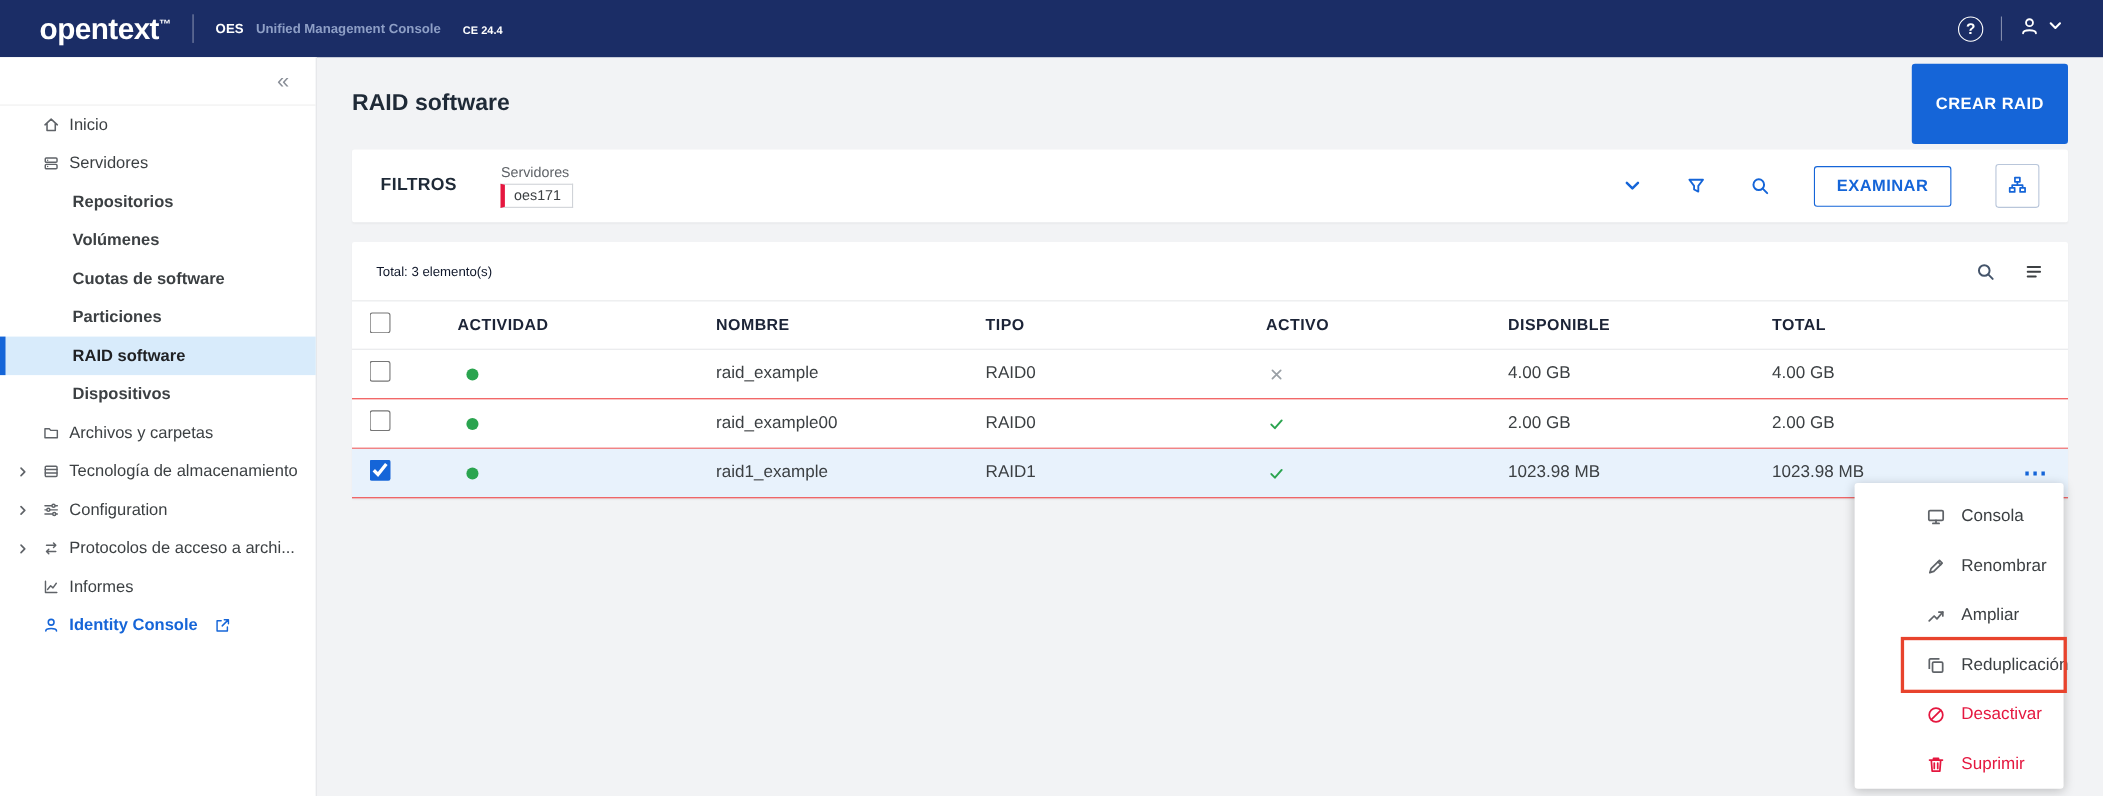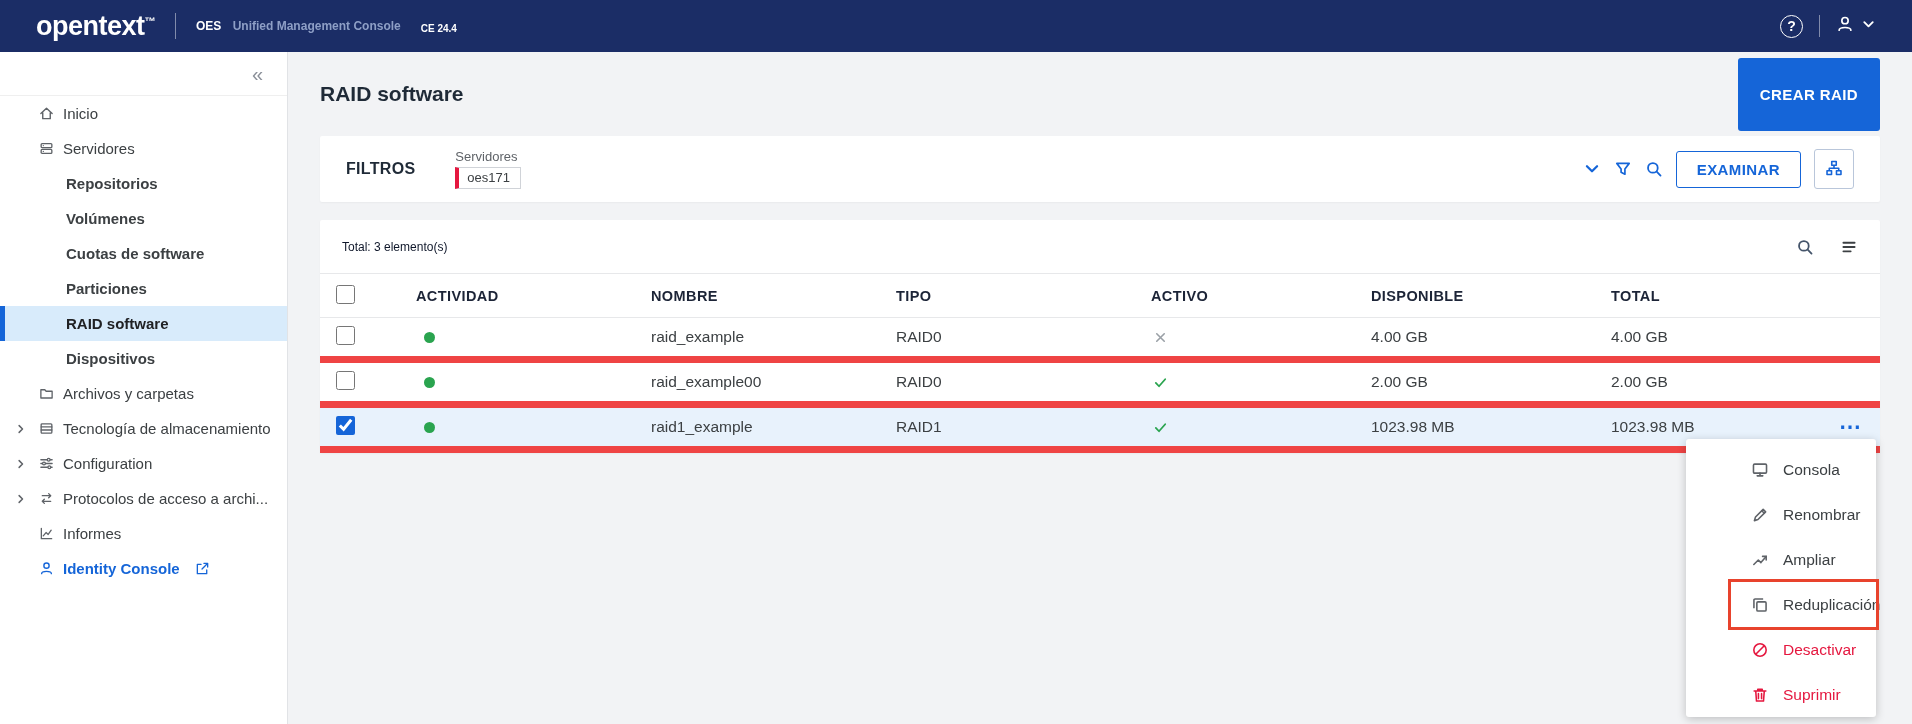--- a/index.html
+++ b/index.html
@@ -47,38 +47,38 @@
                  font-weight:bold; padding:28px 22px; border-radius:3px; letter-spacing:.4px; cursor:pointer; }
 
   
   .filter-bar { background:#fff; height:66px; border-radius:2px; display:flex; align-items:center;
                 padding:0 26px; box-shadow:0 1px 2px rgba(0,0,0,.04); }
   .filters-label { font-size:16px; font-weight:bold; color:#1f2a37; letter-spacing:.3px; }
   .filter-group { margin-left:40px; display:flex; flex-direction:column; gap:3px; }
   .filter-group-label { font-size:13px; color:#5f6368; }
   .chip { display:inline-block; border:1px solid #d0d3d8; border-left:4px solid #e5173f;
           padding:2px 10px 3px 8px; font-size:13px; color:#3c4043; background:#fff; cursor:pointer; width:max-content; }
-  .filter-actions { margin-left:auto; display:flex; align-items:center; gap:13px; color:#1565d8; }
+  .filter-actions { margin-left:auto; display:flex; align-items:center; gap:40px; color:#1565d8; }
   .icon-btn { display:flex; cursor:pointer; color:#1565d8; background:none; border:none; padding:0; }
   .btn-outline { background:#fff; color:#1565d8; border:1px solid #1565d8; font-family:inherit;
                  font-size:15px; font-weight:bold; padding:9px 20px; border-radius:3px; letter-spacing:.4px; cursor:pointer; }
   .btn-sq { width:40px; height:40px; background:#fff; border:1px solid #b9c6da; border-radius:3px;
             display:flex; align-items:center; justify-content:center; color:#1565d8; cursor:pointer; }
 
   
   .table-card { background:#fff; margin-top:18px; border-radius:2px; box-shadow:0 1px 2px rgba(0,0,0,.04); }
   .card-header { height:54px; display:flex; align-items:center; padding:0 22px; border-bottom:1px solid #e7e8ea; }
   .total-label { font-size:12px; color:#0f172a; }
   .card-header-actions { margin-left:auto; display:flex; align-items:center; gap:26px; color:#44546a; }
 
   .t-grid { display:grid; grid-template-columns:80px 235px 245px 255px 220px 240px 1fr 40px;
             align-items:center; padding:0 18px 0 16px; }
   .t-head { height:44px; border-bottom:1px solid #e7e8ea; font-size:14.5px; font-weight:bold;
             color:#1c2437; letter-spacing:.4px; }
-  .t-row { height:45px; border-bottom:7px solid #ef4444; font-size:15.5px; color:#3c4043; cursor:pointer; }
+  .t-row { height:45px; border-bottom:1px solid #ef4444; font-size:15.5px; color:#3c4043; cursor:pointer; }
   .t-row.selected { background:#e8f2fc; }
   input[type="checkbox"] { width:19px; height:19px; accent-color:#1565d8; cursor:pointer; }
   .dot { width:11px; height:11px; border-radius:50%; background:#2aa44f; margin-left:8px; }
   .state-icon { margin-left:2px; display:flex; }
   .overflow-btn { color:#1565d8; font-size:22px; font-weight:bold; letter-spacing:1px; cursor:pointer;
                   line-height:0; justify-self:end; }
 
   
   .context-menu { position:absolute; top:387px; right:36px; width:190px; background:#fff; z-index:10;
                   border-radius:3px; box-shadow:0 2px 10px rgba(0,0,0,.22); padding:8px 0 0 0; }

